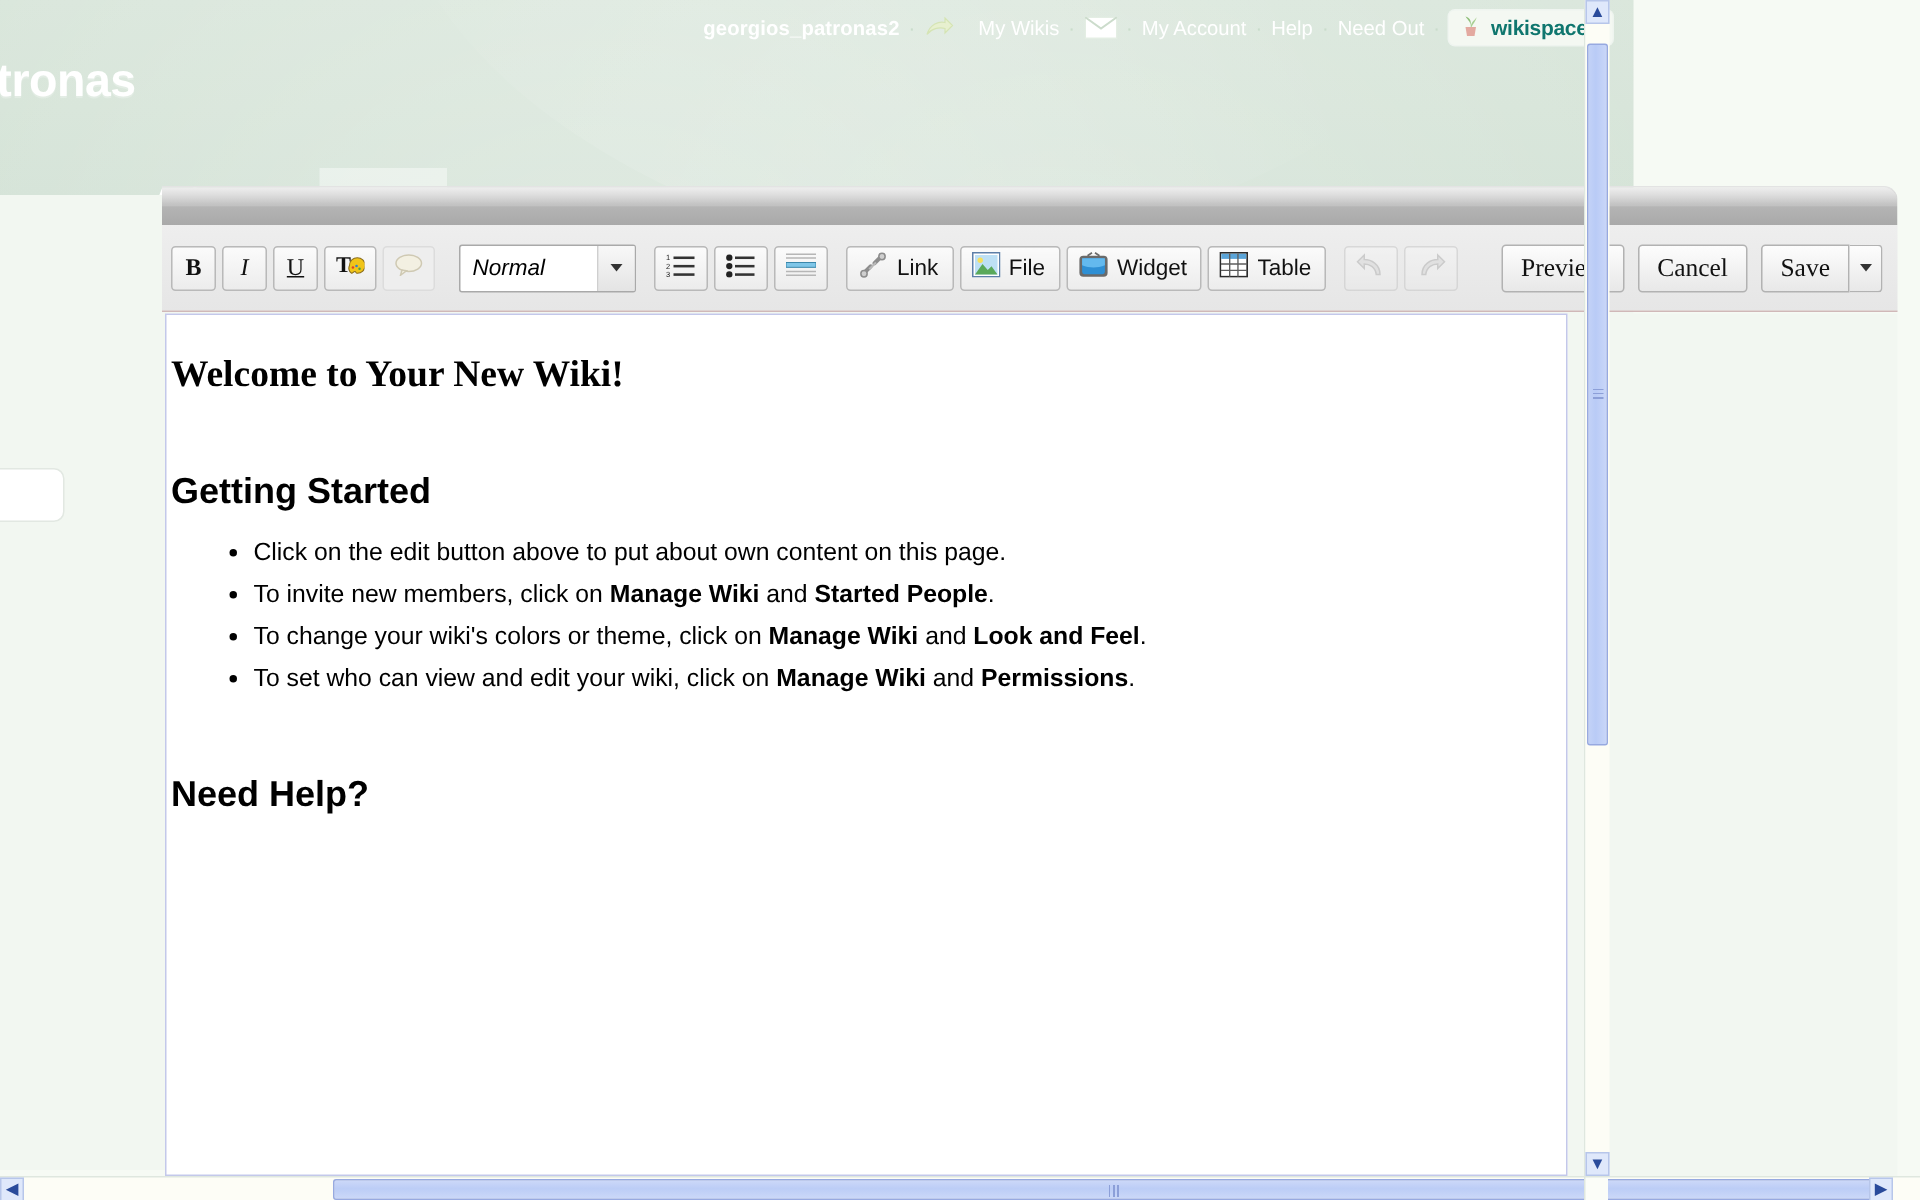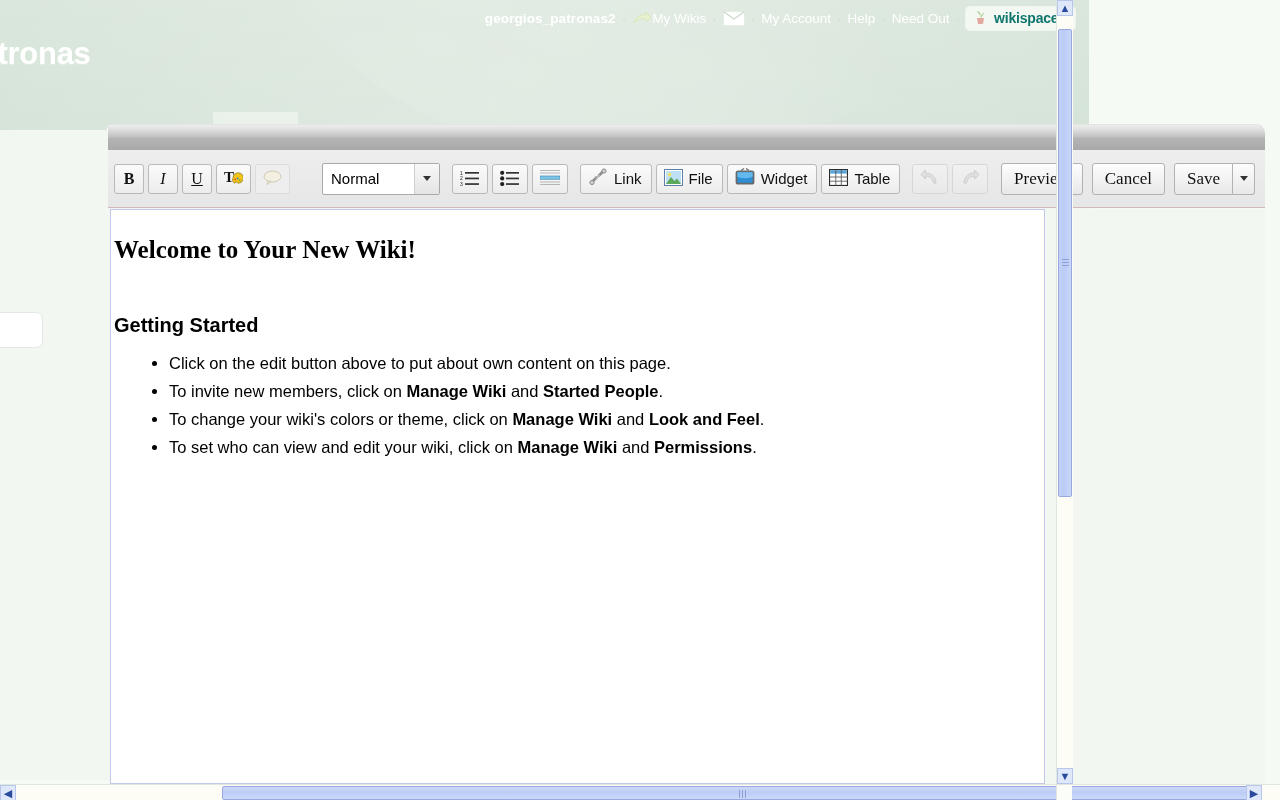--- a/index.html
+++ b/index.html
@@ -31,21 +31,21 @@
   }
 
   .topnav {
     position: absolute; left: 0; top: 0; width: 1089px; height: 36px;
     display: flex; align-items: center; justify-content: flex-end;
     padding-right: 14px; gap: 0px;
     font-size: 13.5px; color: #ffffff;
   }
   .topnav .user { font-weight: bold; color:#ffffff; letter-spacing:0.1px; }
   .topnav .sep { color: #c9dccb; margin: 0 6px; }
-  .topnav .tn-item { display:flex; align-items:center; gap:0; }
+  .topnav .tn-item { display:flex; align-items:center; gap:16px; }
 
   .icon-arrow {
     display:inline-block; width:20px; height:15px; position:relative;
   }
   .icon-arrow svg { display:block; }
   .icon-mail { display:inline-block; width:22px; height:15px; }
 
   .ws-logo {
     display:inline-flex; align-items:center; gap:5px;
     background:#f4f8f2; border-radius:4px; padding:2px 9px 2px 6px;
@@ -126,21 +126,21 @@
   }
   .tbtn.lbl { padding: 0 9px 0 7px; }
   .tbtn.flat { background:#eeeeee; border:1px solid #dcdcdc; }
   .tbtn.disabled { opacity:0.38; }
   .tbtn b { font-family:"Liberation Serif", serif; font-size:16px; }
   .tbtn i { font-family:"Liberation Serif", serif; font-size:16px; }
   .tbtn u { font-family:"Liberation Serif", serif; font-size:16px; }
 
   .styleselect {
     height:32px; width:118px; display:flex; align-items:stretch;
-    border:1px solid #a9a9a9; border-radius:2px; background:#ffffff; margin-left:20px;
+    border:1px solid #a9a9a9; border-radius:2px; background:#ffffff; margin-left:4px;font-style:italic;
   }
   .styleselect .val {
     flex:1; display:flex; align-items:center; padding-left:8px;
     font-size:15px; color:#000;
   }
   .styleselect .arrow {
     width:25px; border-left:1px solid #cfcfcf;
     background: linear-gradient(180deg,#f8f8f8,#e4e4e4);
     display:flex; align-items:center; justify-content:center;
   }
@@ -169,21 +169,21 @@
   .editor-body {
     position:absolute; left:2px; top:85px; width:935px; height:575px;
     background:#ffffff; border:1px solid #c3c8ea;
   }
   .doc { padding: 26px 30px 0 3px; }
   .doc h1 {
     font-size: 25px; margin: 0 0 0 0; font-weight:bold; color:#000;
     font-family:Liberation Serif, serif;
   }
   .doc h2 {
-    font-size: 20px; margin: 50px 0 0 0; font-weight:bold; color:#000;
+    font-size: 24px; margin: 50px 0 0 0; font-weight:bold; color:#000;
   }
   .doc ul { margin: 12px 0 0 0; padding-left: 55px; }
   .doc li {
     font-size: 16.5px; line-height: 28px; color:#000;
     font-family:"Liberation Sans", sans-serif;
   }
   .doc li b { font-weight:bold; }
 
   .editor-right-pad {
     position:absolute; left:937px; top:85px; width:220px; height:575px;
@@ -497,20 +497,21 @@
           <li>
             <span>To invite new members, click on </span><b>Manage Wiki</b><span> and </span><b>Started People</b><span>.</span>
           </li>
           <li>
             <span>To change your wiki's colors or theme, click on </span><b>Manage Wiki</b><span> and </span><b>Look and Feel</b><span>.</span>
           </li>
           <li>
             <span>To set who can view and edit your wiki, click on </span><b>Manage Wiki</b><span> and </span><b>Permissions</b><span>.</span>
           </li>
         </ul>
+        <h2>Need Help?</h2>
       </div>
     </div>
   </div>
 
   <div class="vscroll">
     <div class="vtrack">
       <div class="vthumb">
           <span class="grip"></span>
         </div>
     </div>

